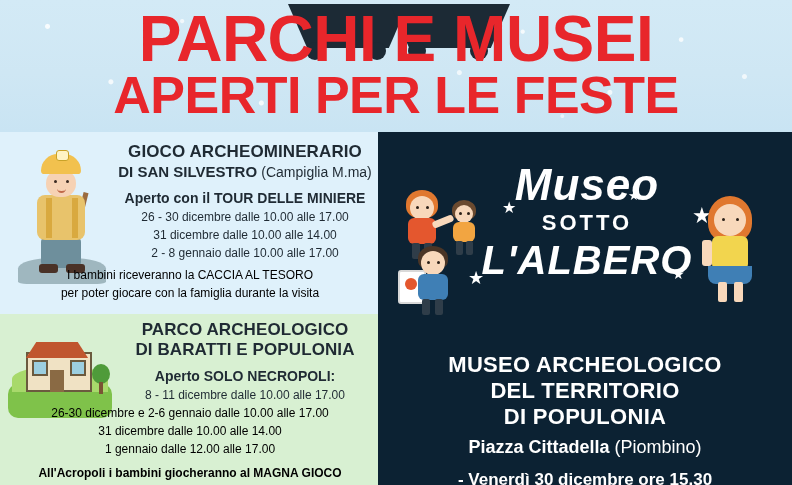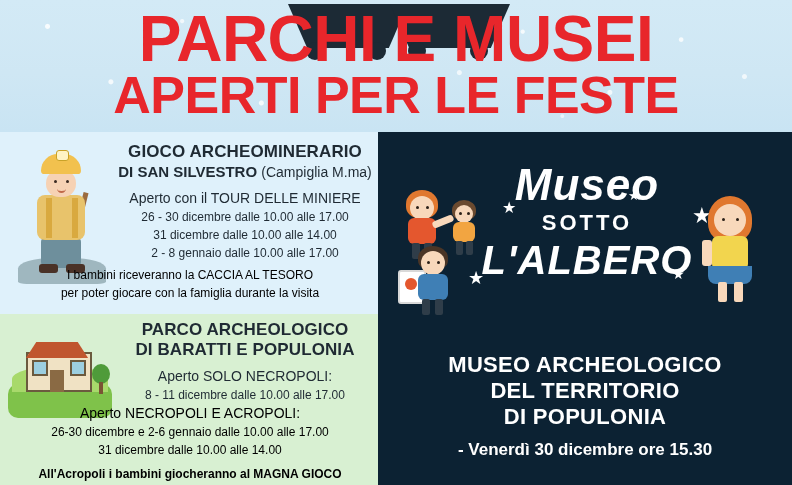--- a/index.html
+++ b/index.html
@@ -123,21 +123,21 @@
     font-size: 15px;
     font-weight: bold;
     line-height: 20px;
   }
   .t-sub .reg {
     font-weight: normal;
     font-size: 14px;
   }
   .t-bold-line {
     font-size: 14px;
-    font-weight: normal;
+    font-weight: bold;
     line-height: 19px;
     margin-top: 7px;
   }
   .t-line {
     font-size: 12px;
     line-height: 18px;
   }
   .full-width-note {
     position: absolute;
     left: 8px;
@@ -470,23 +470,23 @@
   </div>
 
   <div class="col-text" style="top:320px;">
     <div class="t-title">PARCO ARCHEOLOGICO</div>
     <div class="t-title">DI BARATTI E POPULONIA</div>
     <div class="t-bold-line">Aperto SOLO NECROPOLI:</div>
     <div class="t-line">8 - 11 dicembre dalle 10.00 alle 17.00</div>
   </div>
 
   <div class="full-width-note" style="top:404px;">
-    <div class="t-bold-line" style="margin-top:0;">Aperto NECROPOLI E ACROPOLI:</div>
     <div class="t-line">26-30 dicembre e 2-6 gennaio dalle 10.00 alle 17.00</div>
     <div class="t-line">31 dicembre dalle 10.00 alle 14.00</div>
+    <div class="t-line">1 gennaio dalle 12.00 alle 17.00</div>
     <div class="t-line" style="font-weight:bold;margin-top:6px;">All'Acropoli i bambini giocheranno al MAGNA GIOCO</div>
   </div>
 
   <div class="right"></div>
 
   <span class="star" style="left:502px; top:198px; font-size:16px;">★</span>
   <span class="star" style="left:692px; top:206px; font-size:22px;">★</span>
   <span class="star" style="left:468px; top:268px; font-size:18px;">★</span>
   <span class="star" style="left:672px; top:264px; font-size:14px;">★</span>
   <span class="star" style="left:628px; top:186px; font-size:13px;">★</span>
@@ -538,16 +538,20 @@
     <div class="skirt"></div>
     <div class="arm"></div>
     <div class="leg l"></div>
     <div class="leg r"></div>
   </div>
 
   <div class="right-info">
     <div class="ri-title">MUSEO ARCHEOLOGICO</div>
     <div class="ri-title">DEL TERRITORIO</div>
     <div class="ri-title">DI POPULONIA</div>
+    <div class="ri-place">
+      <span>Piazza Cittadella</span>
+      <span class="reg">(Piombino)</span>
+    </div>
     <div class="ri-date">- Venerdì 30 dicembre ore 15.30</div>
   </div>
 
 </div>
 
 </body></html>

